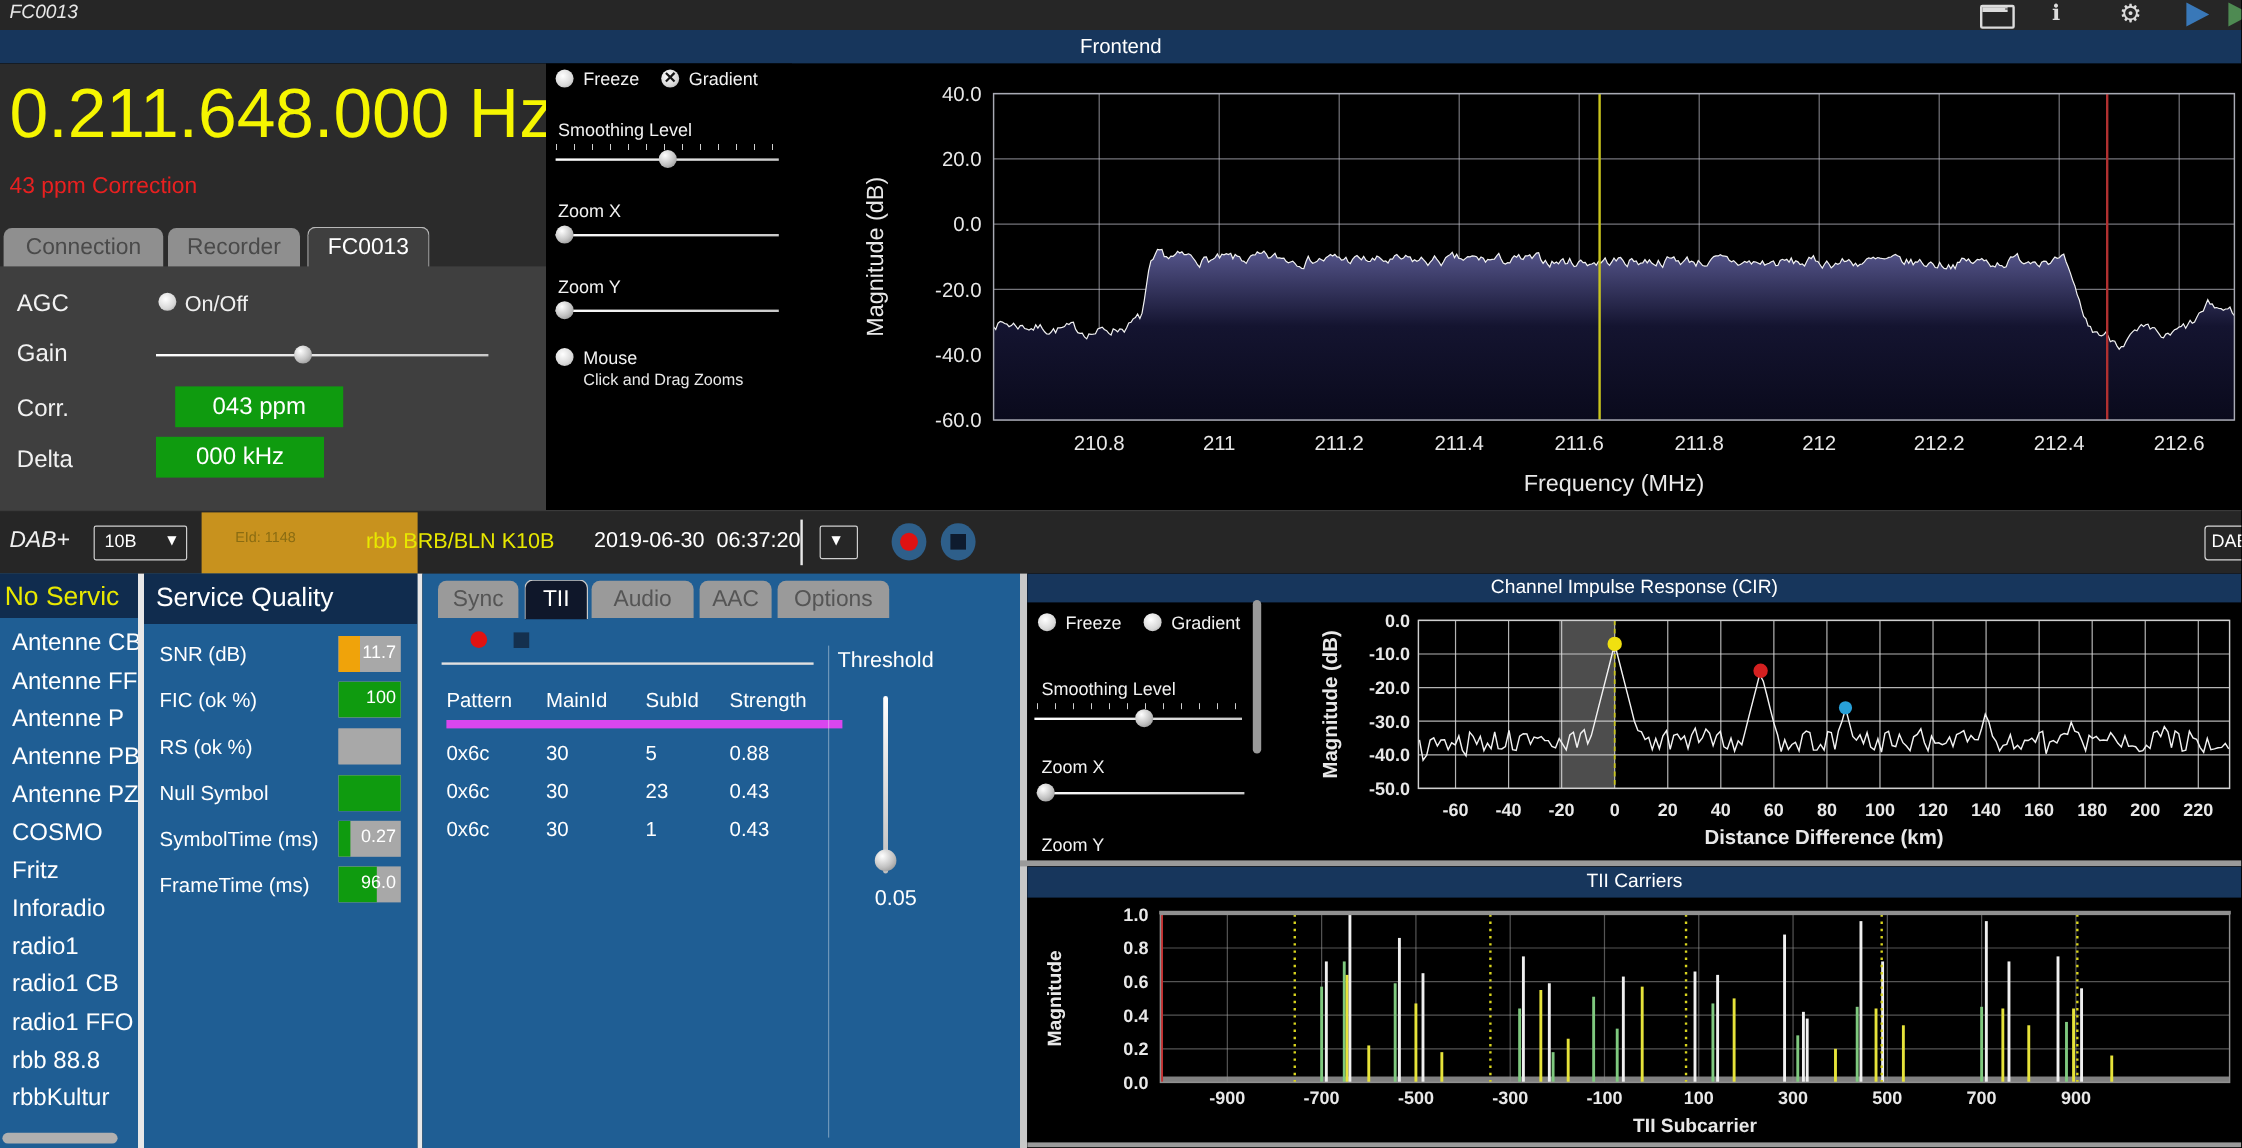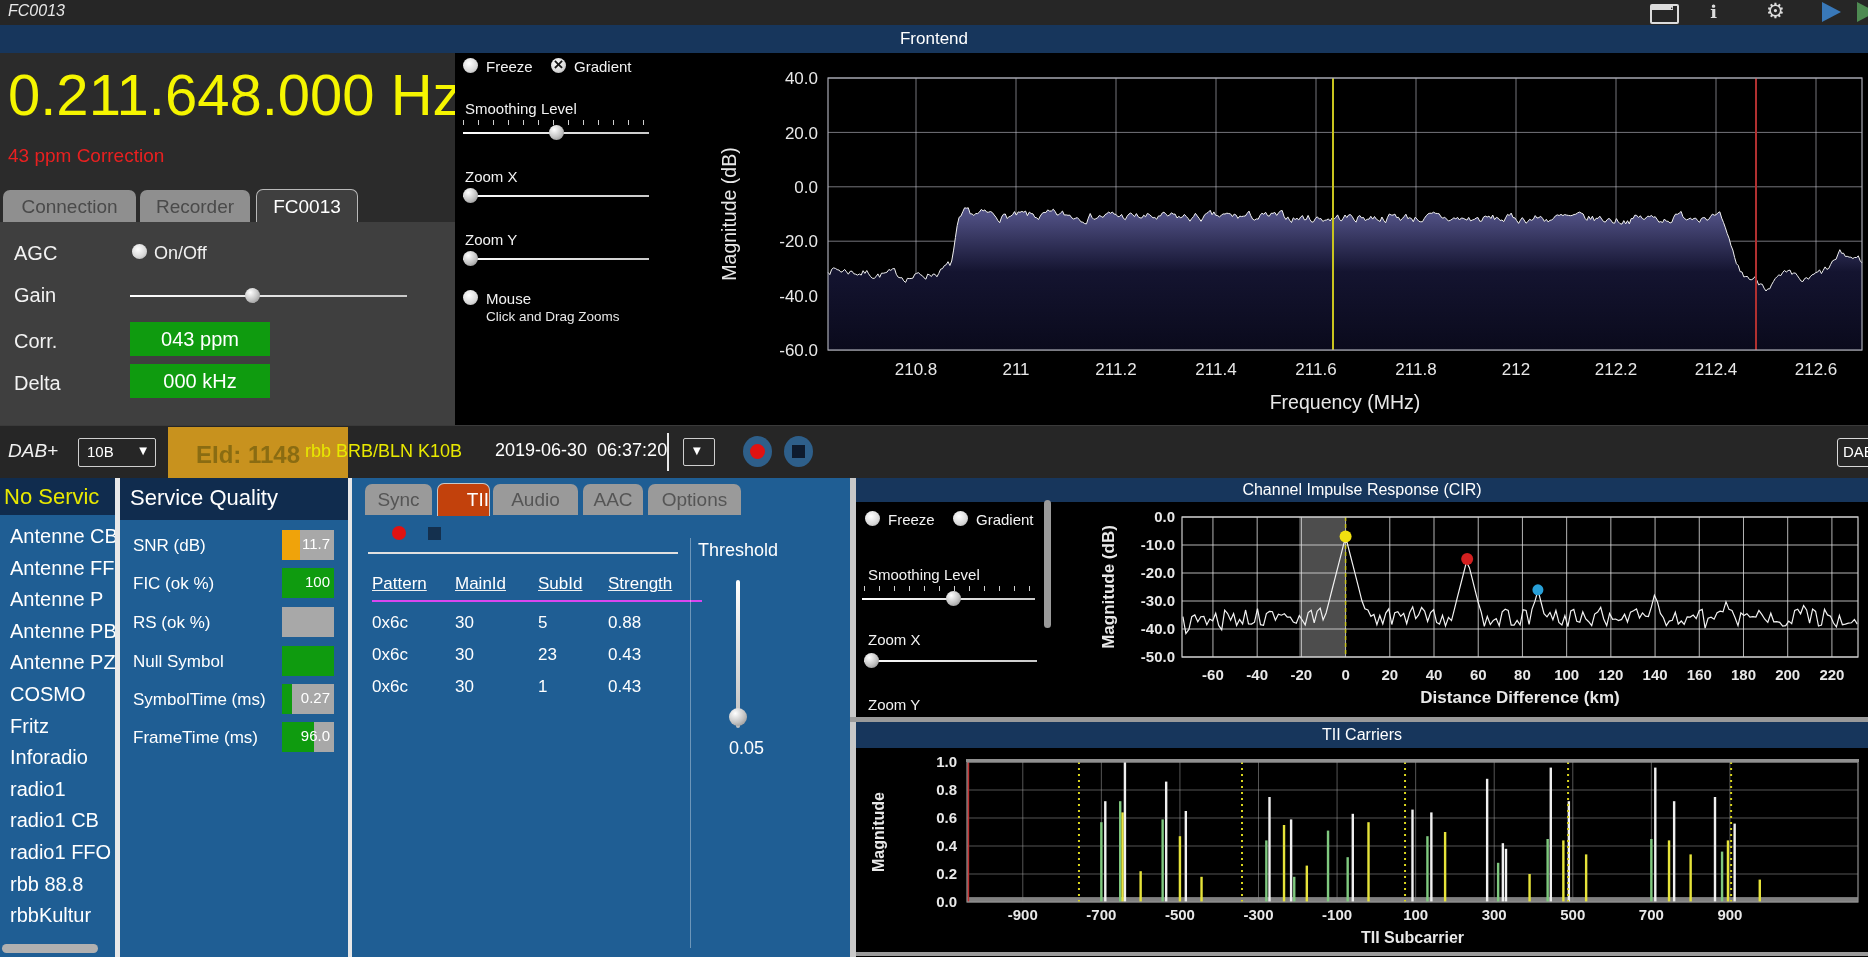--- a/index.html
+++ b/index.html
@@ -13,21 +13,21 @@
   .knob{position:absolute;width:15px;height:15px;border-radius:50%;
         background:radial-gradient(circle at 35% 30%,#ffffff,#c2c2c2 55%,#808080);}
   .track{position:absolute;height:2px;background:linear-gradient(90deg,#ffffff,#c9c9c9);}
   .ticks{position:absolute;height:5px;
          background:repeating-linear-gradient(90deg,#cfcfcf 0 1px,transparent 1px 15px);}
   .ftab{position:absolute;height:33px;border-radius:7px 7px 0 0;text-align:center;
         font-size:19px;line-height:33px;}
   .ftab.off{background:#8f8f8f;color:#4a4a4a;}
   .ftab.on1{background:#3f3f3f;color:#fff;border:1px solid #b8b8b8;border-bottom:none;}
   .dtab.off{background:#9a9a9a;color:#555;}
-  .dtab.on2{background:#c2410c;color:#fff;border:1px solid #c8c8c8;border-bottom:none;text-align:right;}
+  .dtab.on2{background:#0f172a;color:#fff;border:1px solid #c8c8c8;border-bottom:none;}
   .gval{position:absolute;left:130px;width:140px;height:34px;background:#0f9b0f;color:#fff;
         text-align:center;font-size:20px;line-height:34px;}
   .plabel{font-size:20px;color:#f2f2f2;}
   .clabel{font-size:15px;color:#f2f2f2;}
   .svc{height:31.6px;font-size:20px;line-height:31.6px;white-space:nowrap;overflow:hidden;color:#fff;padding-left:10px;}
   .qrow-label{position:absolute;left:13px;font-size:17px;color:#fff;white-space:nowrap;}
   .qbar{position:absolute;left:162px;width:52px;height:30px;overflow:hidden;}
   .qbar-fill{position:absolute;left:0;top:0;height:100%;}
   .qbar-val{position:absolute;right:4px;top:5px;font-size:15px;color:#fff;}
   .cell{font-size:17px;color:#fff;}
@@ -69,21 +69,21 @@
       <div class="abs" style="left:0;top:169px;width:455px;height:203px;background:#3f3f3f;">
         <span class="abs plabel" style="left:14px;top:20px;">AGC</span>
         <span class="radio" style="left:132px;top:22px;"></span>
         <span class="abs" style="left:154px;top:21px;font-size:18px;">On/Off</span>
 
         <span class="abs plabel" style="left:14px;top:62px;">Gain</span>
         <div class="track" style="left:130px;top:73px;width:277px;"></div>
         <div class="knob" style="left:245px;top:66px;"></div>
 
         <span class="abs plabel" style="left:14px;top:108px;">Corr.</span>
-        <div class="gval" style="top:100px;">043 ppm</div>
+        <div class="gval" style="top:100px;margin-left:16px;">043 ppm</div>
 
         <span class="abs plabel" style="left:14px;top:150px;">Delta</span>
         <div class="gval" style="top:142px;">000 kHz</div>
       </div>
     </div>
 
     <div class="abs" style="left:455px;top:0;width:205px;height:372px;background:#000;">
       <span class="radio" style="left:8px;top:5px;"></span>
       <span class="abs clabel" style="left:31px;top:5px;">Freeze</span>
       <span class="radio checked" style="left:96px;top:5px;"></span>
@@ -157,21 +157,21 @@
         </svg></div>
   </div>
 
   <div class="abs" style="left:0;top:425px;width:1868px;height:53px;background:#262626;border-top:1px solid #3a3a3a;">
     <span class="abs" style="left:8px;top:14px;font-size:19px;font-style:italic;color:#f0f0f0;">DAB+</span>
     <span class="abs" style="left:78px;top:12px;width:76px;height:27px;border:1px solid #cfcfcf;border-radius:2px;">
       <span style="position:absolute;left:8px;top:4px;font-size:15px;color:#fff;">10B</span>
       <span class="icon" style="position:absolute;right:8px;top:6px;font-size:10px;color:#fff;">▼</span>
     </span>
     <span class="abs" style="left:168px;top:1px;width:180px;height:51px;background:#c8921e;"></span>
-    <span class="abs" style="left:196px;top:15px;font-size:24px;color:#8a6c12;font-weight:bold;">EId: 1148</span>
+    <span class="abs" style="left:196px;top:15px;font-size:12px;color:#8a6c12;font-weight:normal;">EId: 1148</span>
     <span class="abs" style="left:305px;top:15px;font-size:18px;color:#e8e800;white-space:nowrap;">rbb BRB/BLN K10B</span>
     <span class="abs" style="left:495px;top:14px;font-size:18px;color:#fff;white-space:pre;">2019-06-30  06:37:20</span>
     <span class="abs" style="left:667px;top:7px;width:2px;height:38px;background:#e8e8e8;"></span>
     <span class="abs" style="left:683px;top:12px;width:30px;height:26px;border:1px solid #cfcfcf;border-radius:2px;">
       <span class="icon" style="position:absolute;left:9px;top:6px;font-size:10px;color:#fff;">▼</span>
     </span>
     <span class="abs" style="left:743px;top:10px;width:29px;height:31px;border-radius:50%;background:#2e5f8a;">
       <span class="abs" style="left:7px;top:8px;width:15px;height:15px;border-radius:50%;background:#e01212;"></span>
     </span>
     <span class="abs" style="left:784px;top:10px;width:29px;height:31px;border-radius:50%;background:#2e5f8a;">
@@ -259,21 +259,21 @@
     <div class="ftab dtab on2" style="left:85px;top:5px;width:51px;height:32px;line-height:32px;"><span>TII</span></div>
     <div class="ftab dtab off" style="left:141px;top:6px;width:85px;height:31px;line-height:31px;"><span>Audio</span></div>
     <div class="ftab dtab off" style="left:231px;top:6px;width:60px;height:31px;line-height:31px;"><span>AAC</span></div>
     <div class="ftab dtab off" style="left:296px;top:6px;width:93px;height:31px;line-height:31px;"><span>Options</span></div>
 
     <span class="abs" style="left:40px;top:48px;width:14px;height:14px;border-radius:50%;background:#e01212;"></span>
     <span class="abs" style="left:76px;top:49px;width:13px;height:13px;background:#14304e;"></span>
     <div class="abs" style="left:16px;top:74px;width:310px;height:2px;background:#e0e0e0;"></div>
 
     <div class="abs" style="left:20px;top:96px;width:330px;">
-      <div style="display:grid;grid-template-columns:83px 83px 70px 94px;border-bottom:2px solid #d946ef;padding-bottom:6px;text-decoration:underline;">
+      <div style="display:grid;grid-template-columns:83px 83px 70px 94px;border-bottom:7px solid #d946ef;padding-bottom:6px;">
         <span class="cell">Pattern</span>
         <span class="cell">MainId</span>
         <span class="cell">SubId</span>
         <span class="cell">Strength</span>
       </div>
       <div style="display:grid;grid-template-columns:83px 83px 70px 94px;padding-top:11px;">
         <span class="cell">0x6c</span>
         <span class="cell">30</span>
         <span class="cell">5</span>
         <span class="cell">0.88</span>

